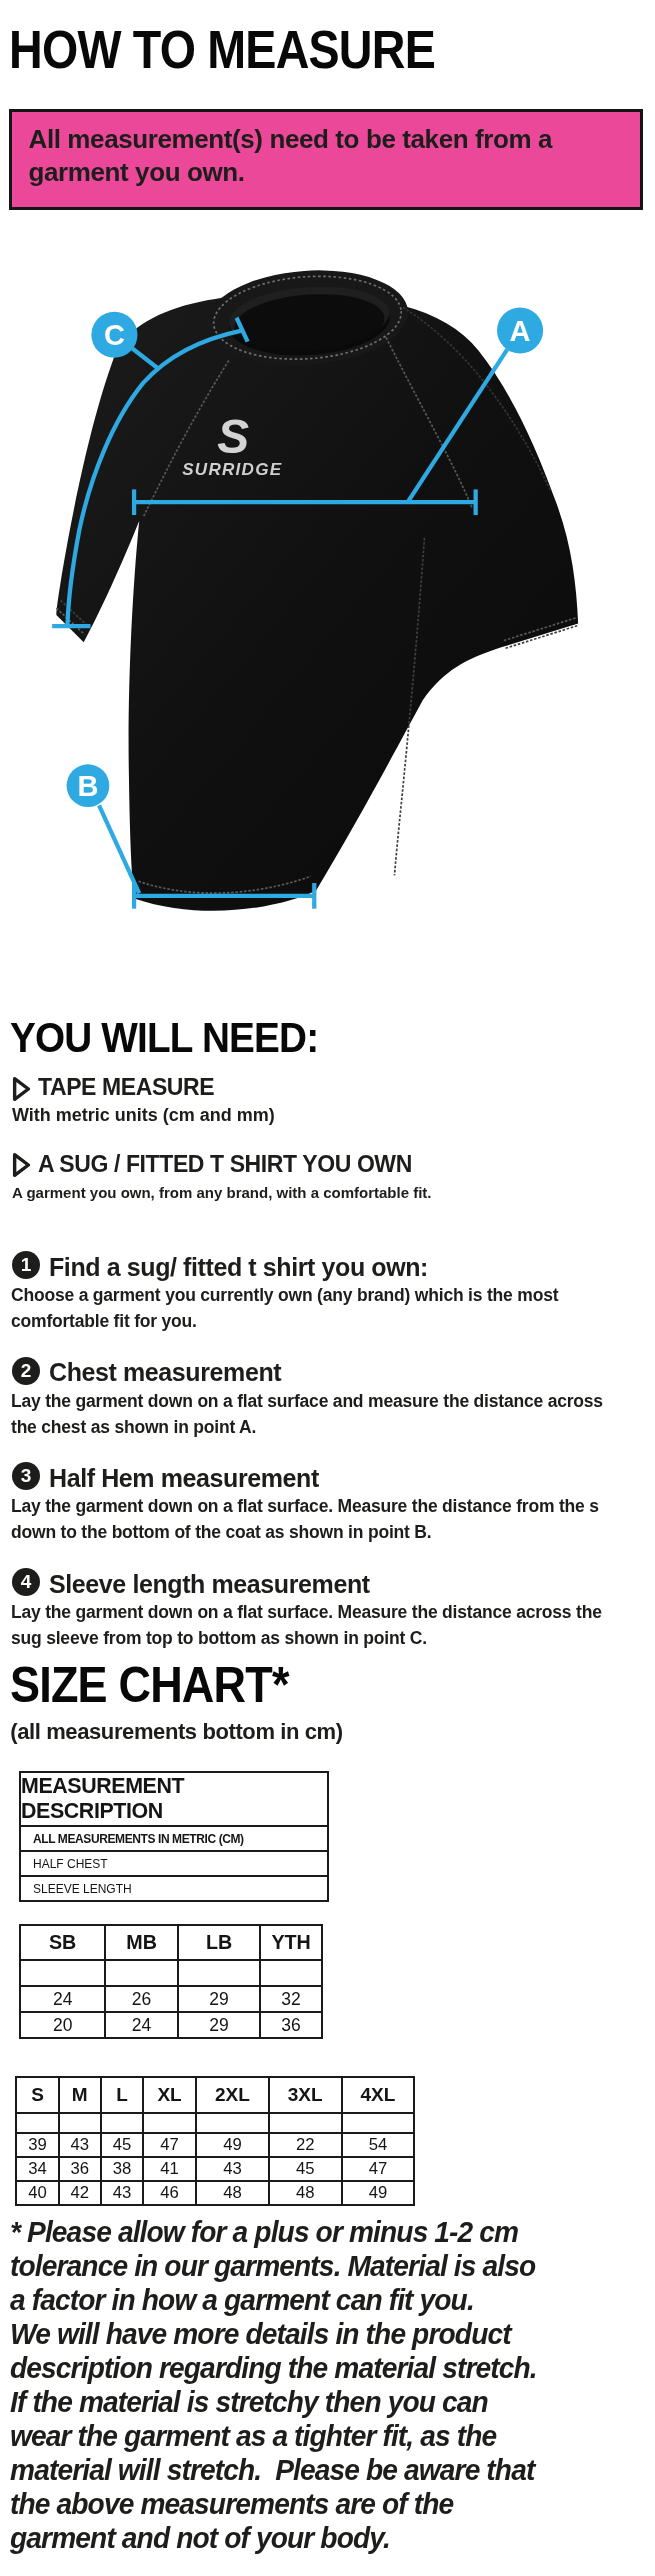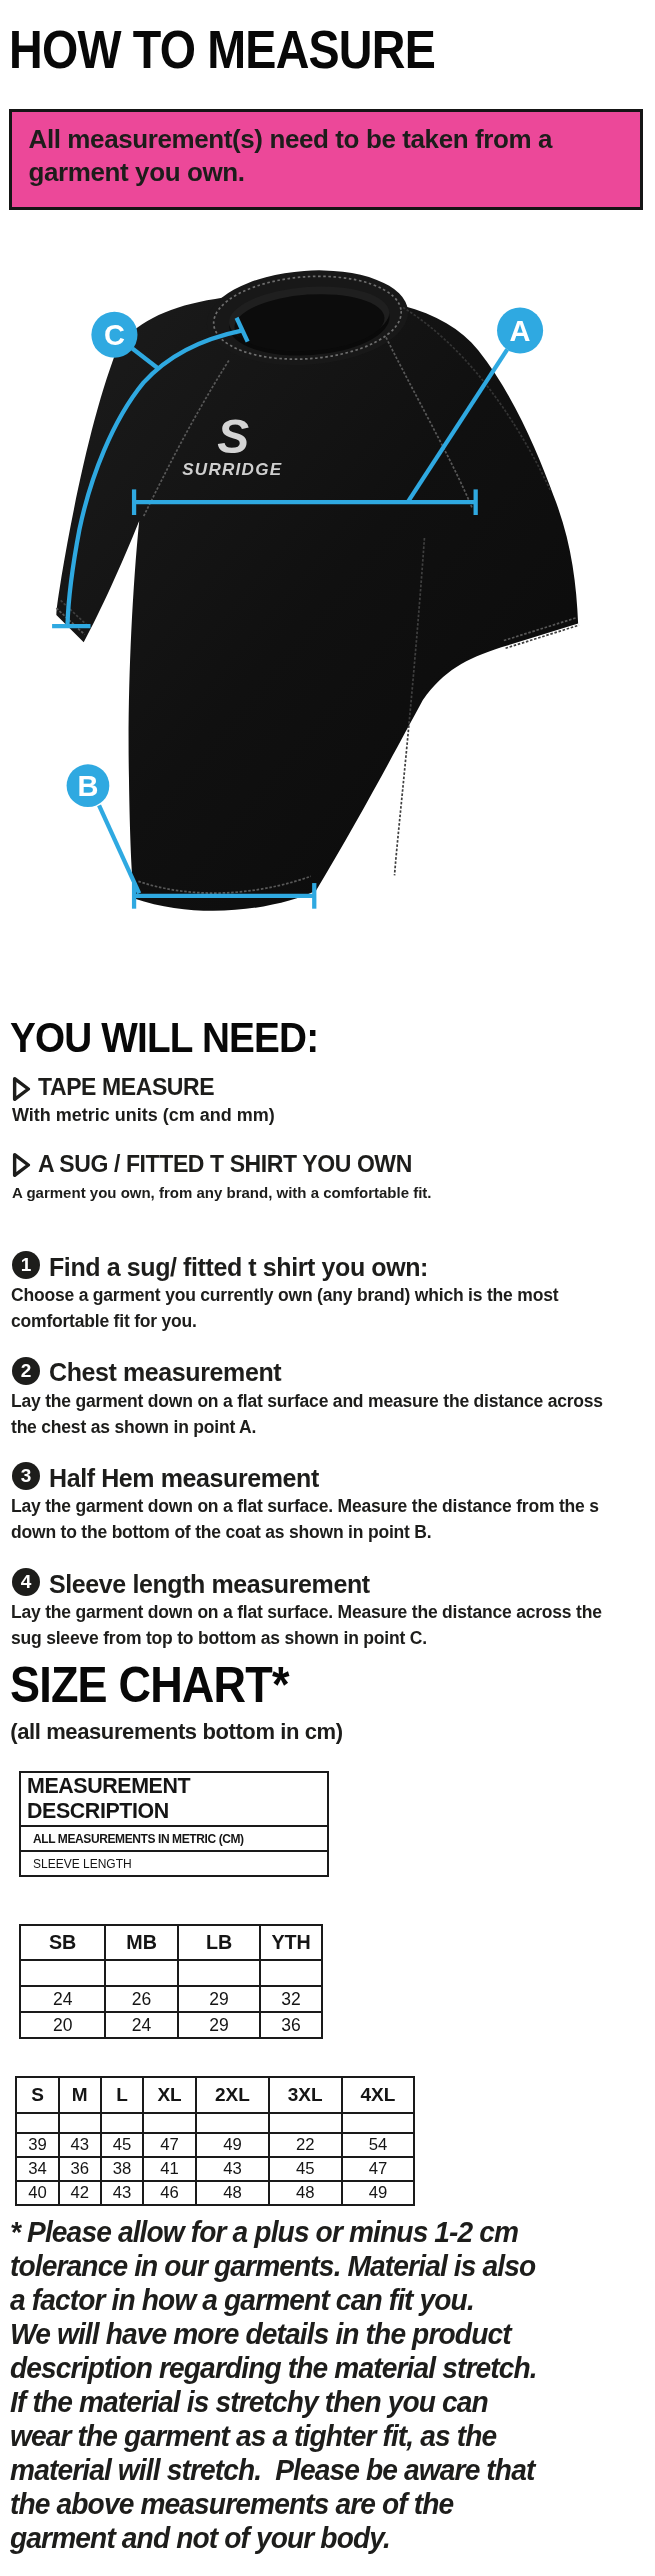--- a/index.html
+++ b/index.html
@@ -26,21 +26,21 @@
                font-size:19px;font-weight:700;}
   .step-title{font-size:25px;font-weight:700;letter-spacing:-0.4px;white-space:nowrap;}
   .step-body{width:649px;font-size:17.5px;font-weight:700;line-height:26px;
              letter-spacing:-0.2px;white-space:pre;overflow:hidden;}
 
   .sub-size{font-size:22px;font-weight:700;letter-spacing:-0.4px;white-space:nowrap;}
 
   table{border-collapse:collapse;background:#fff;}
   td,th{border:2.1px solid #1a1a1a;color:#151515;box-sizing:border-box;}
   .t-desc{width:310px;}
-  .t-desc th{height:38px;font-size:21.4px;font-weight:700;text-align:left;padding-left:6px;letter-spacing:-0.4px;}
+  .t-desc th{height:38px;font-size:21.4px;font-weight:700;text-align:left;padding-left:0;letter-spacing:-0.4px;}
   .t-desc td{height:25px;font-size:12px;text-align:left;padding-left:12px;}
   .t-desc tr.metric td{font-weight:700;letter-spacing:-0.4px;}
 
   .t-size th{font-size:19.7px;font-weight:700;}
   .t-size td{font-size:17.5px;font-weight:400;text-align:center;}
   .t-youth{width:304px;}
   .t-youth th{height:35px;}
   .t-youth td{height:26px;}
   .t-adult{width:400px;}
   .t-adult th{height:36px;font-size:19px;}
@@ -184,20 +184,23 @@
 
 <table class="abs t-desc" style="left:19px;top:1771px">
   <tbody>
       <tr>
         <th>MEASUREMENT DESCRIPTION</th>
       </tr>
   <tr class="metric">
         <td>ALL MEASUREMENTS IN METRIC (CM)</td>
       </tr>
   <tr>
+        <td>HALF CHEST</td>
+      </tr>
+  <tr>
         <td>SLEEVE LENGTH</td>
       </tr>
 </tbody>
   </table>
 
 <table class="abs t-size t-youth" style="left:19px;top:1924px">
   <colgroup>
       <col style="width:86px">
       <col style="width:73px">
       <col style="width:83px">

